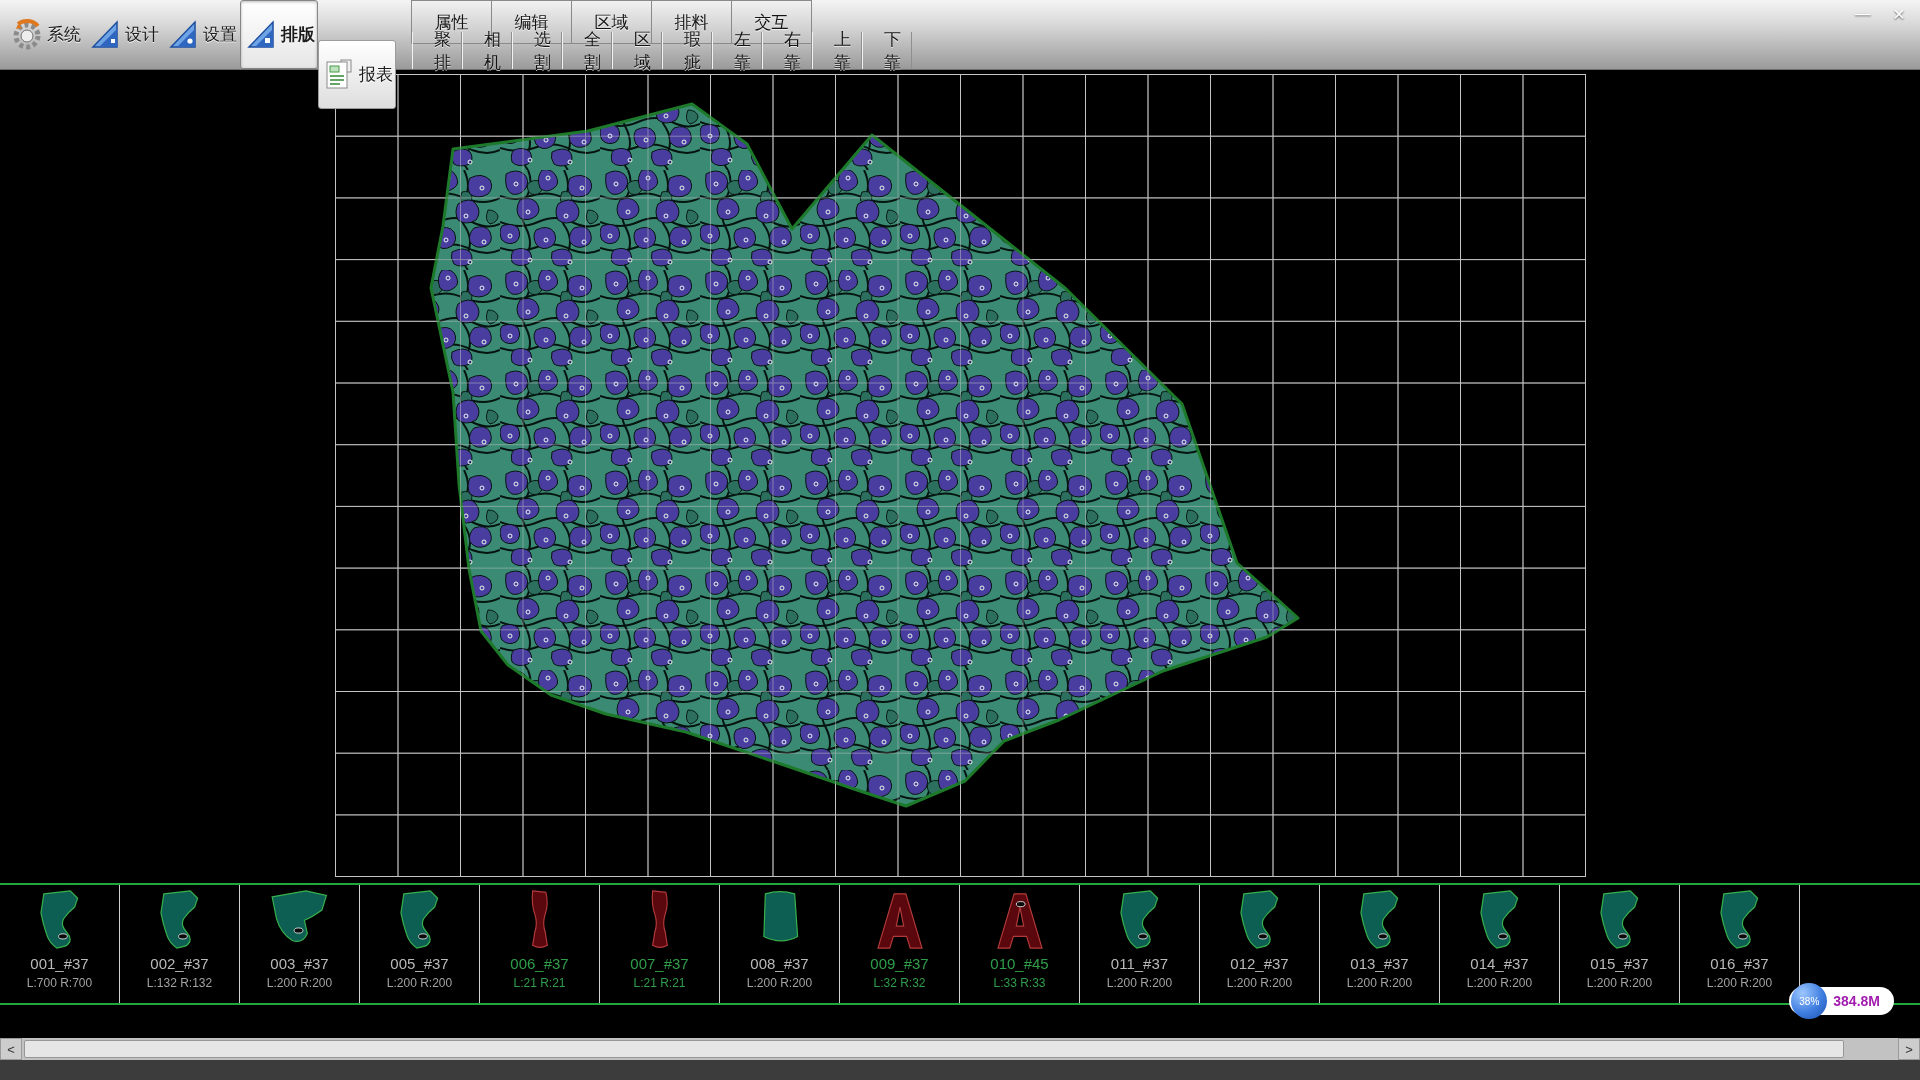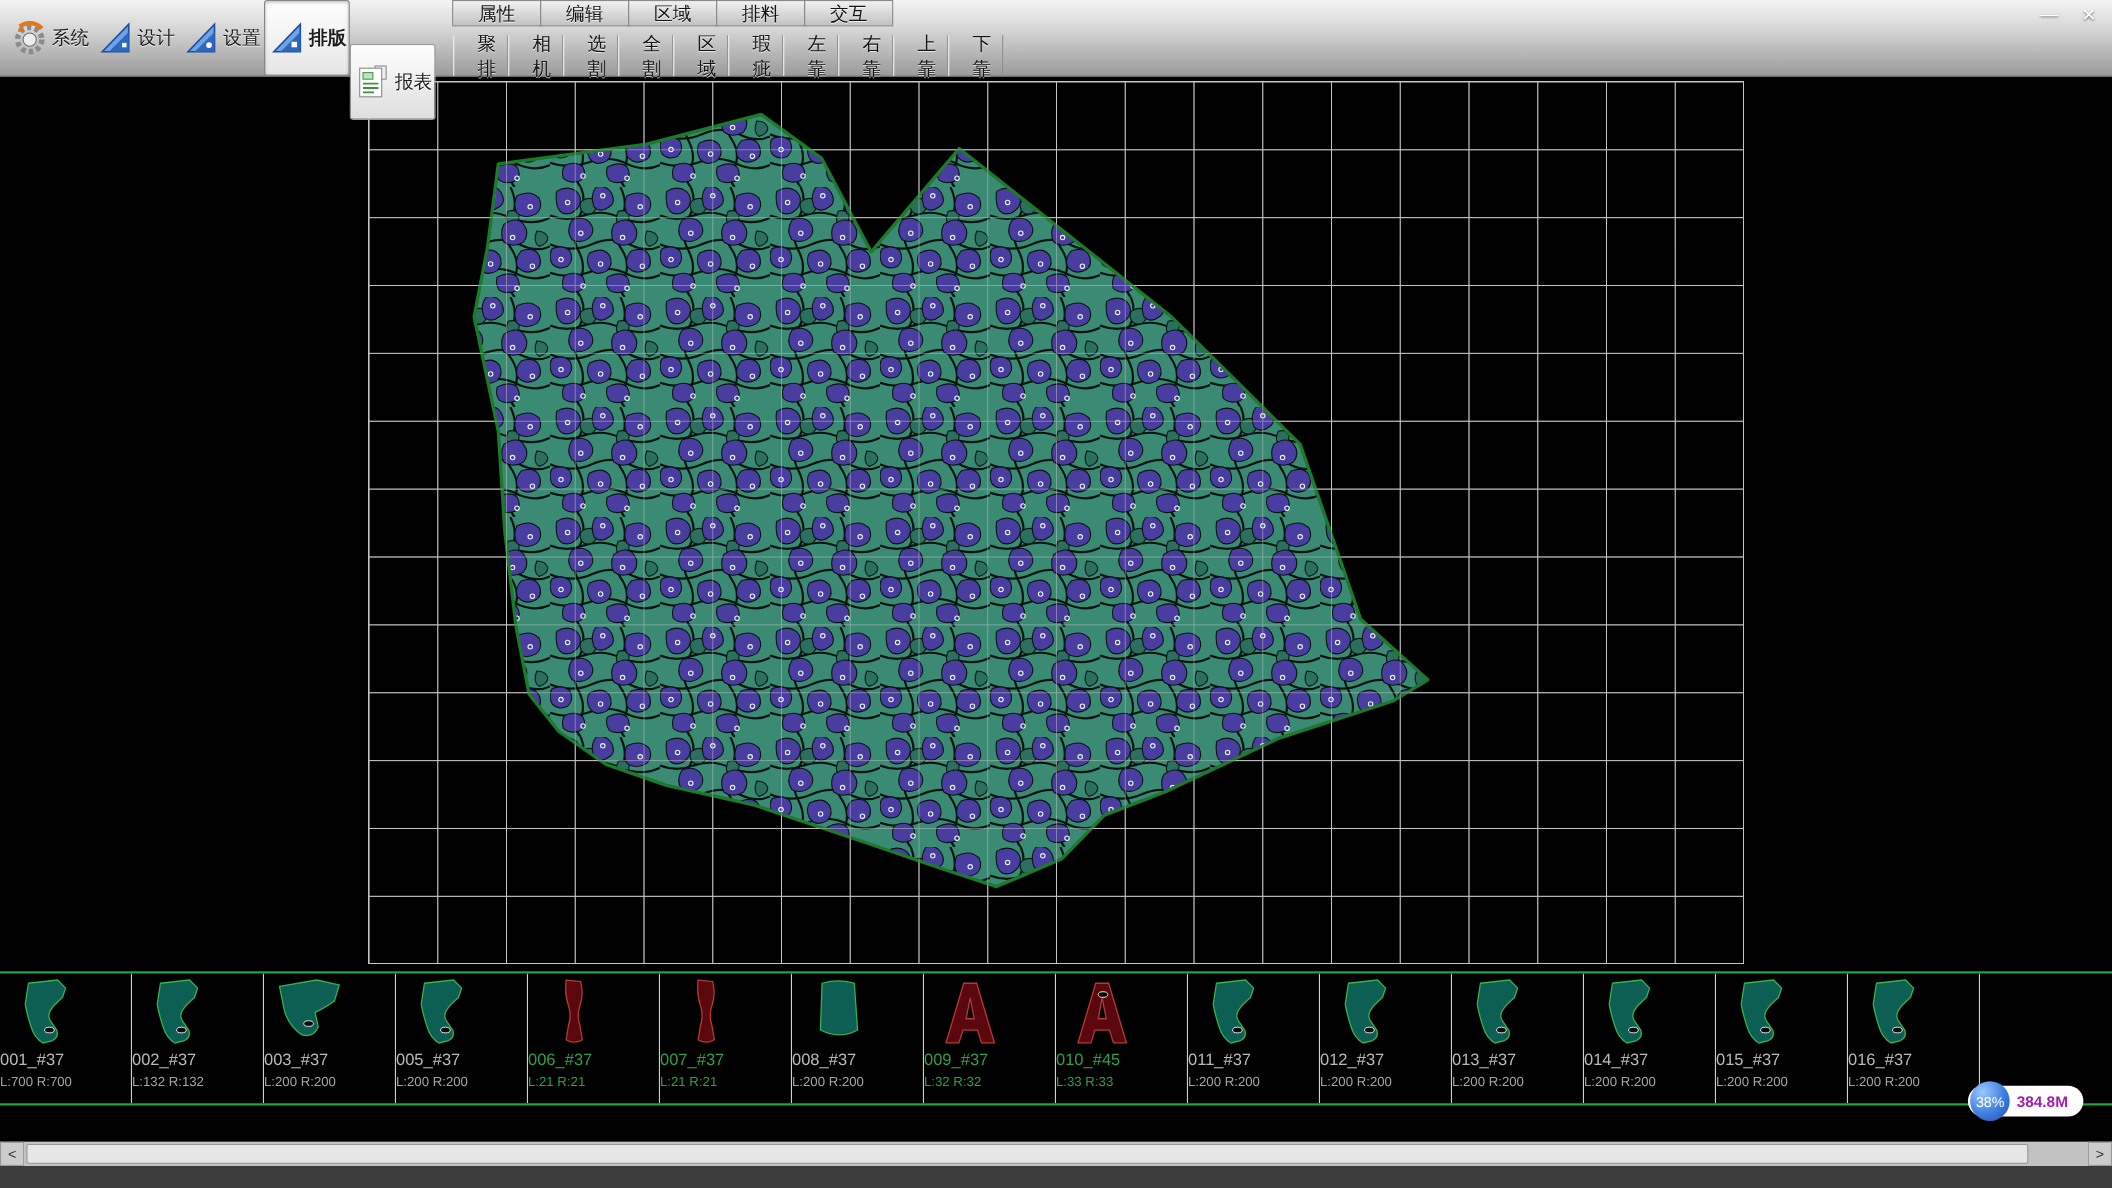--- a/index.html
+++ b/index.html
@@ -13,21 +13,21 @@
     border-bottom:1px solid #6e6e6e;display:flex;z-index:10;}
   .app-buttons{display:flex;height:100%;padding-left:6px;}
   .app-btn{width:78px;height:100%;display:flex;flex-direction:row;align-items:center;
     justify-content:center;gap:2px;cursor:pointer;}
   .app-btn.lit{background:linear-gradient(#ffffff,#dedede);border:1px solid #9b9b9b;border-radius:3px;margin-top:40px;}
   .app-btn.active{background:linear-gradient(#ffffff,#e6e6e6);border:1px solid #868686;
     border-radius:3px;box-shadow:inset 0 1px 3px rgba(0,0,0,.28);font-weight:bold;}
   .app-btn .lbl{font-size:17px;color:#1c1c1c;text-shadow:0 1px 0 rgba(255,255,255,.8);}
   .menu-col{display:flex;flex-direction:column;margin-left:16px;}
   .menu-row{display:flex;height:32px;}
-  .menu-btn{width:81px;height:24px;display:flex;align-items:center;justify-content:center;
+  .menu-btn{width:81px;height:44px;display:flex;align-items:center;justify-content:center;
     font-size:17px;color:#141414;background:linear-gradient(#f1f1f1,#c2c2c2);
     border:1px solid #8a8a8a;margin-left:-1px;cursor:pointer;
     text-shadow:0 1px 0 rgba(255,255,255,.7);}
   .tool-row{display:flex;height:37px;align-items:stretch;}
   .tool-btn{width:50px;display:flex;align-items:center;justify-content:center;font-size:17px;
     color:#141414;border-right:1px solid #8f8f8f;border-left:1px solid #f2f2f2;cursor:pointer;
     text-shadow:0 1px 0 rgba(255,255,255,.7);padding-left:21px;}
   .window-controls{position:absolute;top:2px;right:6px;display:flex;gap:6px;}
   .win-btn{width:30px;height:24px;display:flex;align-items:center;justify-content:center;
     color:#fff;font-size:16px;cursor:pointer;text-shadow:0 1px 2px rgba(0,0,0,.6);}
@@ -39,37 +39,37 @@
   .pc-teal{fill:var(--piece-teal);}
   .pc-dark{fill:#2c6f5e;stroke:#051710;stroke-width:1;}
   .pc-purple{fill:var(--piece-purple);stroke:#06140f;stroke-width:1;}
   .pc-crack{fill:none;stroke:#06140f;stroke-width:2;}
   .pc-dot{fill:none;stroke:#eaf7ef;stroke-width:1;}
 
   
   .parts-strip{position:absolute;top:883px;left:0;width:1920px;height:122px;background:#000;
     border-top:2px solid #23a73c;border-bottom:2px solid #23a73c;display:flex;overflow:hidden;}
   .part-cell{width:120px;height:100%;border-right:1px solid #cfcfcf;display:flex;
-    flex-direction:column;padding-top:3px;cursor:pointer;flex:0 0 120px;}
+    flex-direction:column;align-items:center;padding-top:3px;cursor:pointer;flex:0 0 120px;}
   .part-shape{width:84px;height:66px;}
   .shape-path{fill:var(--thumb-teal);stroke:var(--thumb-teal-stroke);stroke-width:1.6;
     fill-rule:evenodd;}
   .part-cell.red .shape-path{fill:var(--thumb-red);stroke:var(--thumb-red-stroke);}
   .hole{fill:#0a0a0a;stroke:#e8e8e8;stroke-width:1.2;}
   .part-label{font-size:15px;color:#b9b9b9;margin-top:1px;}
   .part-counts{font-size:12px;color:#a2a2a2;margin-top:4px;}
   .part-cell.green-label .part-label,
   .part-cell.green-label .part-counts{color:var(--accent-green);}
 
   
   .status-badge{position:absolute;top:983px;right:26px;height:36px;display:flex;
     align-items:center;z-index:20;}
   .badge-circle{width:36px;height:36px;border-radius:50%;
     background:radial-gradient(circle at 32% 28%, #9cc6ff, #3f7ee0 55%, #1c4fae);
-    color:#fff;font-size:13px;display:flex;align-items:center;justify-content:center;z-index:2;}
+    color:#fff;font-size:10px;display:flex;align-items:center;justify-content:center;z-index:2;}
   .badge-pill{background:#fff;border-radius:15px;height:28px;display:flex;align-items:center;
     padding:0 14px 0 44px;font-size:14px;color:#a21caf;font-weight:bold;margin-left:-38px;z-index:1;}
 
   
   .hscroll{position:absolute;top:1038px;left:0;width:1920px;height:22px;background:#c9c9c9;
     display:flex;align-items:stretch;z-index:5;}
   .scroll-arrow{width:22px;display:flex;align-items:center;justify-content:center;
     font-size:13px;color:#333;background:#cdcdcd;border:1px solid #9a9a9a;cursor:pointer;}
   .scroll-track{flex:1;position:relative;background:#c2c2c2;}
   .scroll-thumb{position:absolute;left:2px;top:2px;bottom:2px;width:97%;background:#e6e6e6;

